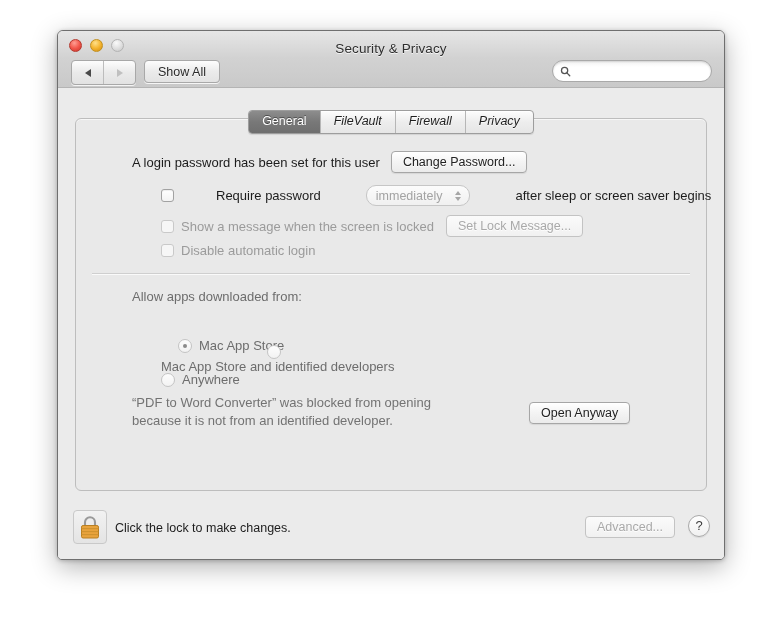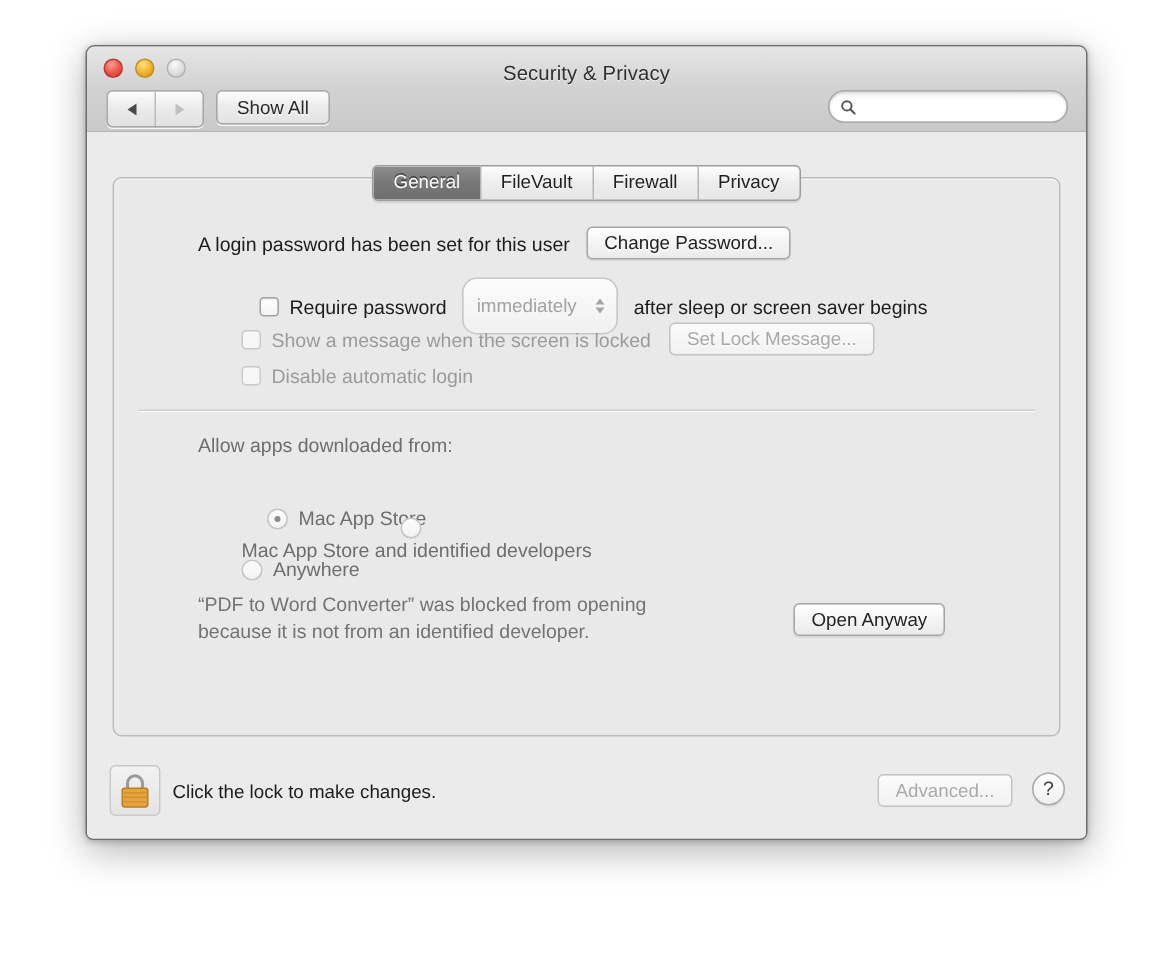--- a/index.html
+++ b/index.html
@@ -186,21 +186,21 @@
     box-shadow: 0 1px 1px rgba(0,0,0,0.10), inset 0 1px 0 rgba(255,255,255,0.85);
   }
   .tab {
     padding: 0 13px;
     line-height: 21px;
     font-size: 12.5px;
     color: #1f1f1f;
     text-shadow: 0 1px 0 rgba(255,255,255,0.7);
     white-space: nowrap;
   }
-  .tab + .tab { border-left: 1px solid #b6b6b6; }
+  .tab + .tab { border-left: 1px solid #b6b6b6; font-style: italic; }
   .tab.selected {
     background: linear-gradient(to bottom, #8d8d8d 0%, #787878 50%, #6f6f6f 100%);
     color: #ffffff;
     text-shadow: 0 -1px 0 rgba(0,0,0,0.45);
     border-left-color: #6f6f6f;
   }
 
   
   .panel {
     position: absolute;
@@ -280,21 +280,21 @@
     position: absolute;
     left: 50%; top: 50%;
     width: 4px; height: 4px;
     margin: -2px 0 0 -2px;
     border-radius: 50%;
     background: #8b8b8b;
   }
 
   
   .popup {
-    height: 38px;
+    height: 21px;
     border: 1px solid #c6c6c6;
     border-radius: 10px;
     background: linear-gradient(to bottom, #fcfcfc 0%, #f0f0f0 100%);
     display: flex;
     align-items: center;
     padding-left: 9px;
     padding-right: 2px;
     box-sizing: border-box;
   }
   .popup-label {
@@ -447,21 +447,21 @@
         </div>
       </div>
 
       <div class="panel">
 
         <div class="row" style="left:56px; top:32px;">
           <span class="lbl">A login password has been set for this user</span>
           <span class="pushbtn" style="margin-left:11px;">Change Password...</span>
         </div>
 
-        <div class="row" style="left:97px; top:66px;">
+        <div class="row" style="left:85px; top:66px;gap:35px;">
           <span class="cb"></span>
           <span class="lbl">Require password</span>
           <span class="popup" style="margin-left:10px;">
             <span class="popup-label">immediately</span>
             <span class="stepper">
               <span class="st-up"></span>
               <span class="st-dn"></span>
             </span>
           </span>
           <span class="lbl" style="margin-left:10px;">after sleep or screen saver begins</span>

